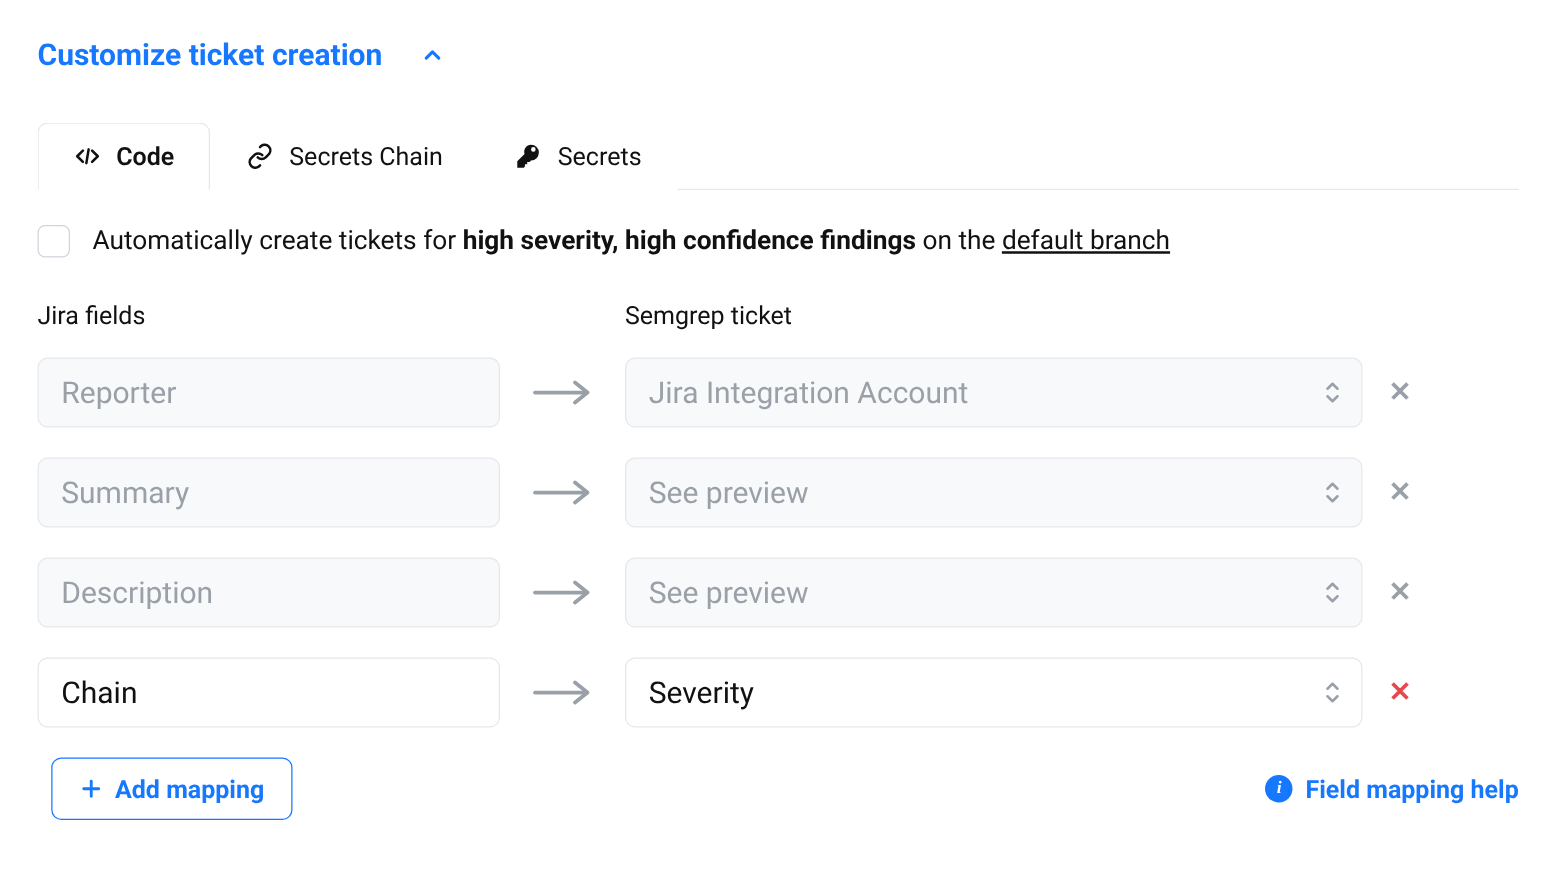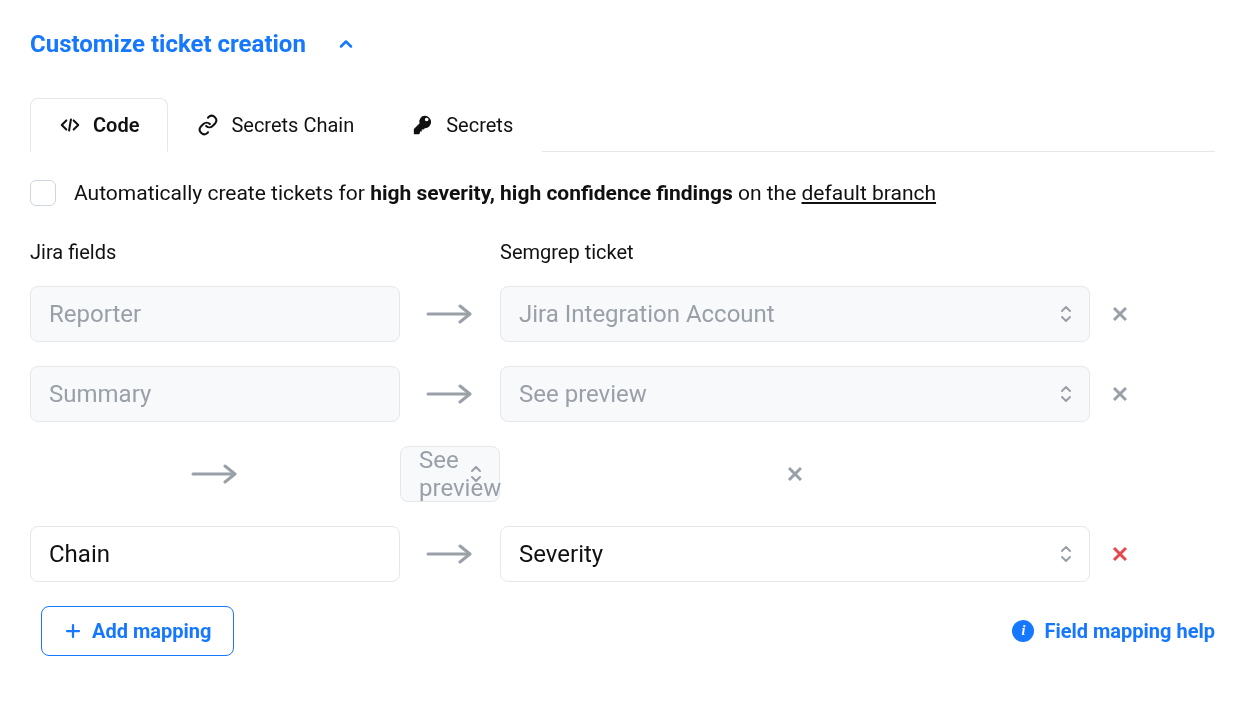--- a/index.html
+++ b/index.html
@@ -89,20 +89,21 @@
     background: #f8f9fb;
     color: #9aa0a8;
   }
   .field-box.active {
     background: #fff;
     color: #111;
   }
   .select-box {
     position: relative;
     cursor: pointer;
+    text-align: center;
   }
   .select-caret {
     position: absolute;
     right: 16px;
     top: 50%;
     transform: translateY(-50%);
     color: #9aa0a8;
     display:flex;
   }
   .arrow-cell {
@@ -261,20 +262,23 @@
           <polyline points="3 12 7 16 11 12"></polyline>
         </svg>
     </span>
   </div>
   <div class="delete-cell">
       <div class="delete-btn">✕</div>
     </div>
 </div>
 
 <div class="map-row">
+  <div class="field-box disabled">
+      <span>Description</span>
+    </div>
   <div class="arrow-cell">
     <svg width="48" height="20" viewBox="0 0 48 20" fill="none" stroke="#9aa0a8" stroke-width="3" stroke-linecap="round" stroke-linejoin="round">
         <line x1="2" y1="10" x2="42" y2="10"></line>
         <polyline points="34 2 44 10 34 18"></polyline>
       </svg>
   </div>
   <div class="field-box disabled select-box">
     <span>See preview</span>
     <span class="select-caret">
       <svg width="14" height="18" viewBox="0 0 14 18" fill="none" stroke="#9aa0a8" stroke-width="2" stroke-linecap="round" stroke-linejoin="round">

